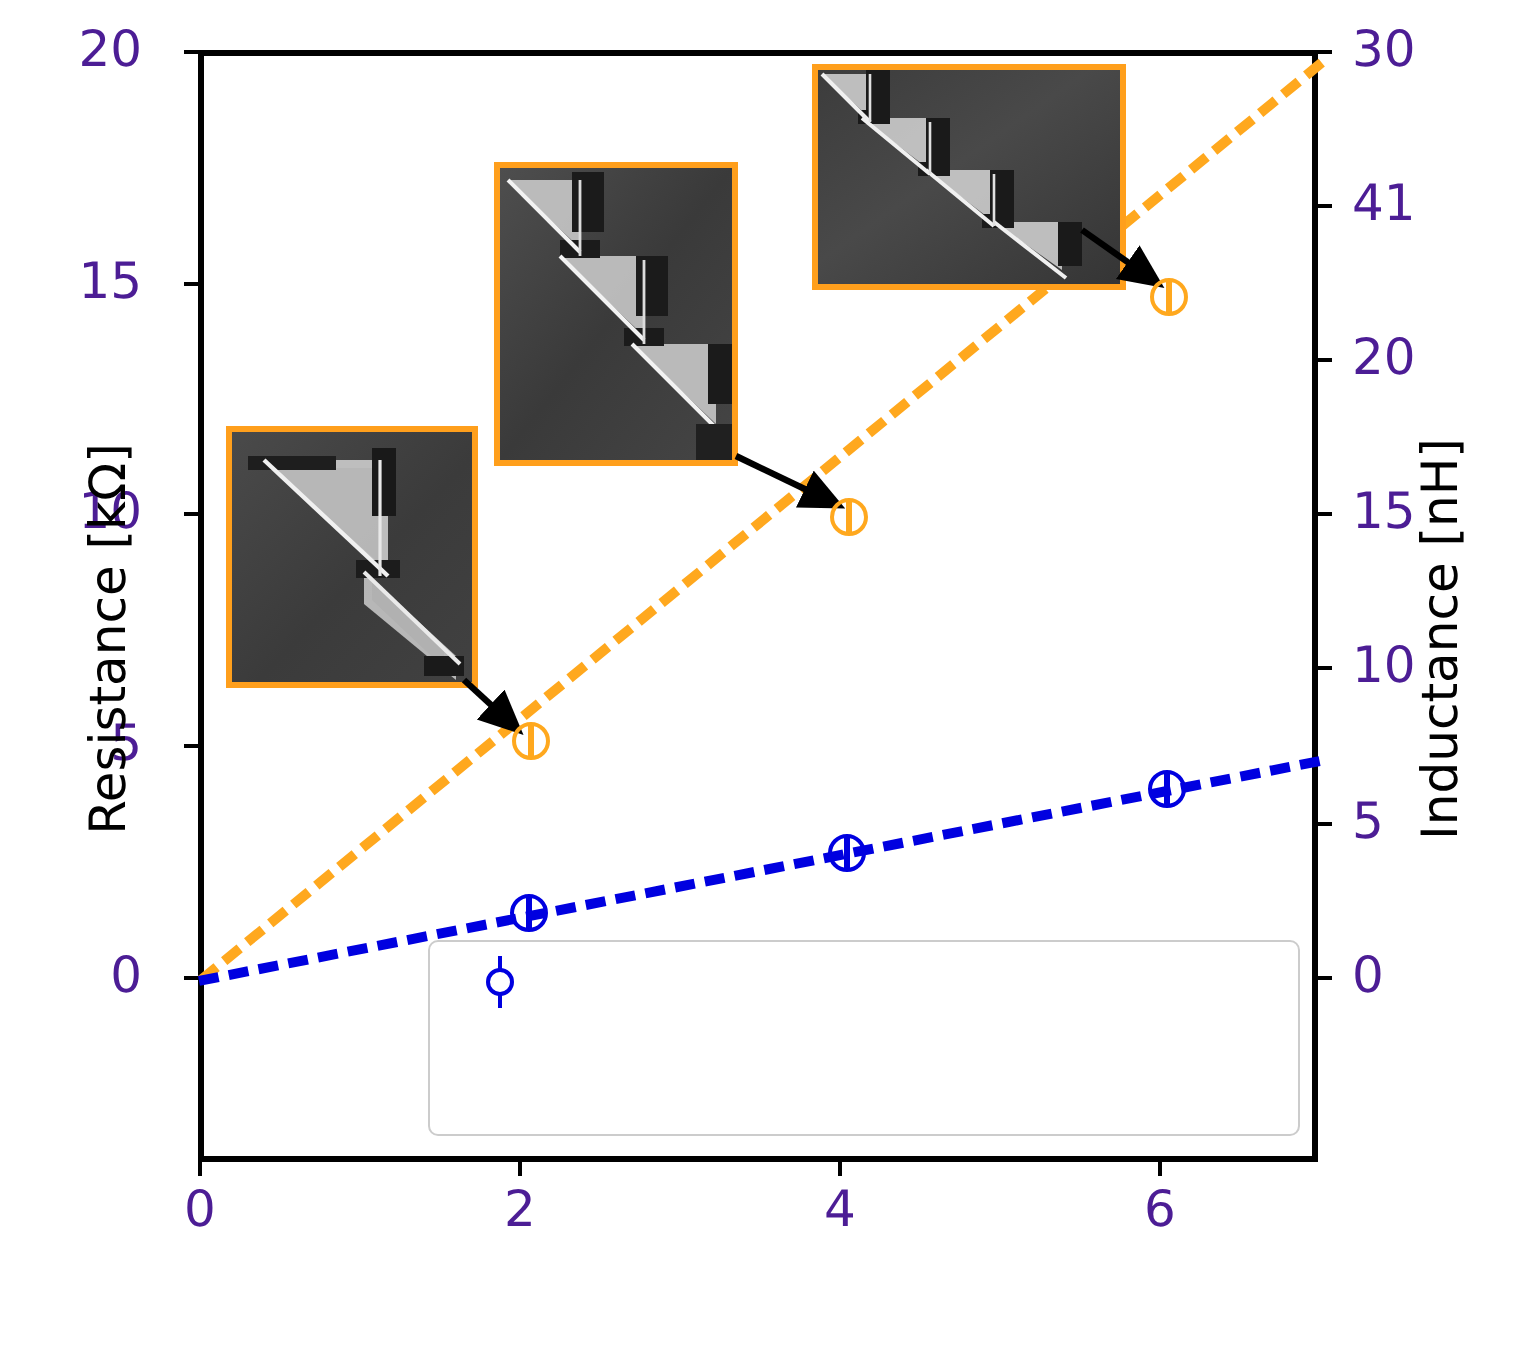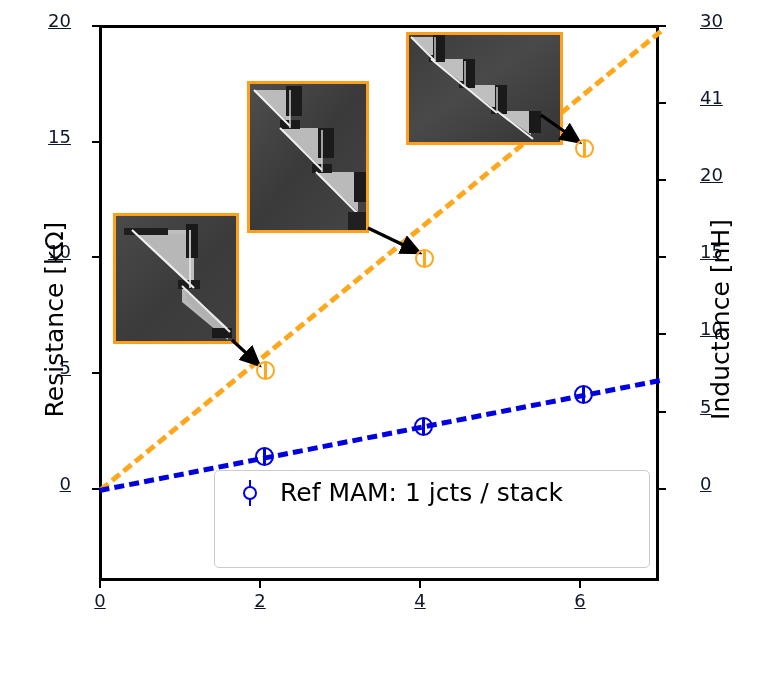--- a/index.html
+++ b/index.html
@@ -4,23 +4,23 @@
 <style>
   html,body{margin:0;padding:0;background:#ffffff;}
   body{width:764px;height:678px;overflow:hidden;font-family:"DejaVu Sans","Liberation Sans",sans-serif;}
   #stage{position:relative;width:764px;height:678px;background:#ffffff;}
 
   .axis-title{position:absolute;color:#000;font-size:25px;white-space:nowrap;}
   #ylabel-left{left:-96px;top:305px;width:300px;text-align:center;transform:rotate(-90deg);transform-origin:center center;}
   #ylabel-right{left:570px;top:305px;width:300px;text-align:center;transform:rotate(-90deg);transform-origin:center center;}
   #xlabel{left:99px;top:632px;width:560px;text-align:center;}
 
-  .tick-label{position:absolute;color:#0f172a;font-size:18px;white-space:nowrap;text-decoration:underline;}
+  .tick-label{position:absolute;color:#4c1d95;font-size:25px;white-space:nowrap;}
   .ytick-l{right:693px;text-align:right;}
-  .ytick-r{left:700px;text-align:right;}
+  .ytick-r{left:676px;text-align:right;}
   .xtick{text-align:center;width:60px;}
 
   .tickmark{position:absolute;background:#000;}
   .tick-y{width:7px;height:2px;}
   .tick-x{height:7px;width:2px;}
 
   .spine{position:absolute;background:#000;}
 
   .series-line{position:absolute;height:0;border-top:5px dashed;transform-origin:0 0;}
   .marker{position:absolute;width:19px;height:19px;border-radius:50%;border:2.6px solid;box-sizing:border-box;background:transparent;}
@@ -207,17 +207,16 @@
   <div class="marker" style="left:575px;top:139px;border-color:#ffa81e;"></div>
 
   <div class="legend-box" style="left:214px;top:470px;width:434px;height:96px;">
   </div>
 
   <div class="legend-row" style="left:234px;top:478px;">
     <span class="legend-handle">
       <span class="lh-bar" style="background:#0000e0;"></span>
       <span class="lh-circle" style="border-color:#0000e0;background:#ffffff;"></span>
     </span>
-    <span class="legend-text">Ref MAM: 1 jcts / stack</span>
   </div>
 
 
 </div>
 
 </body></html>

